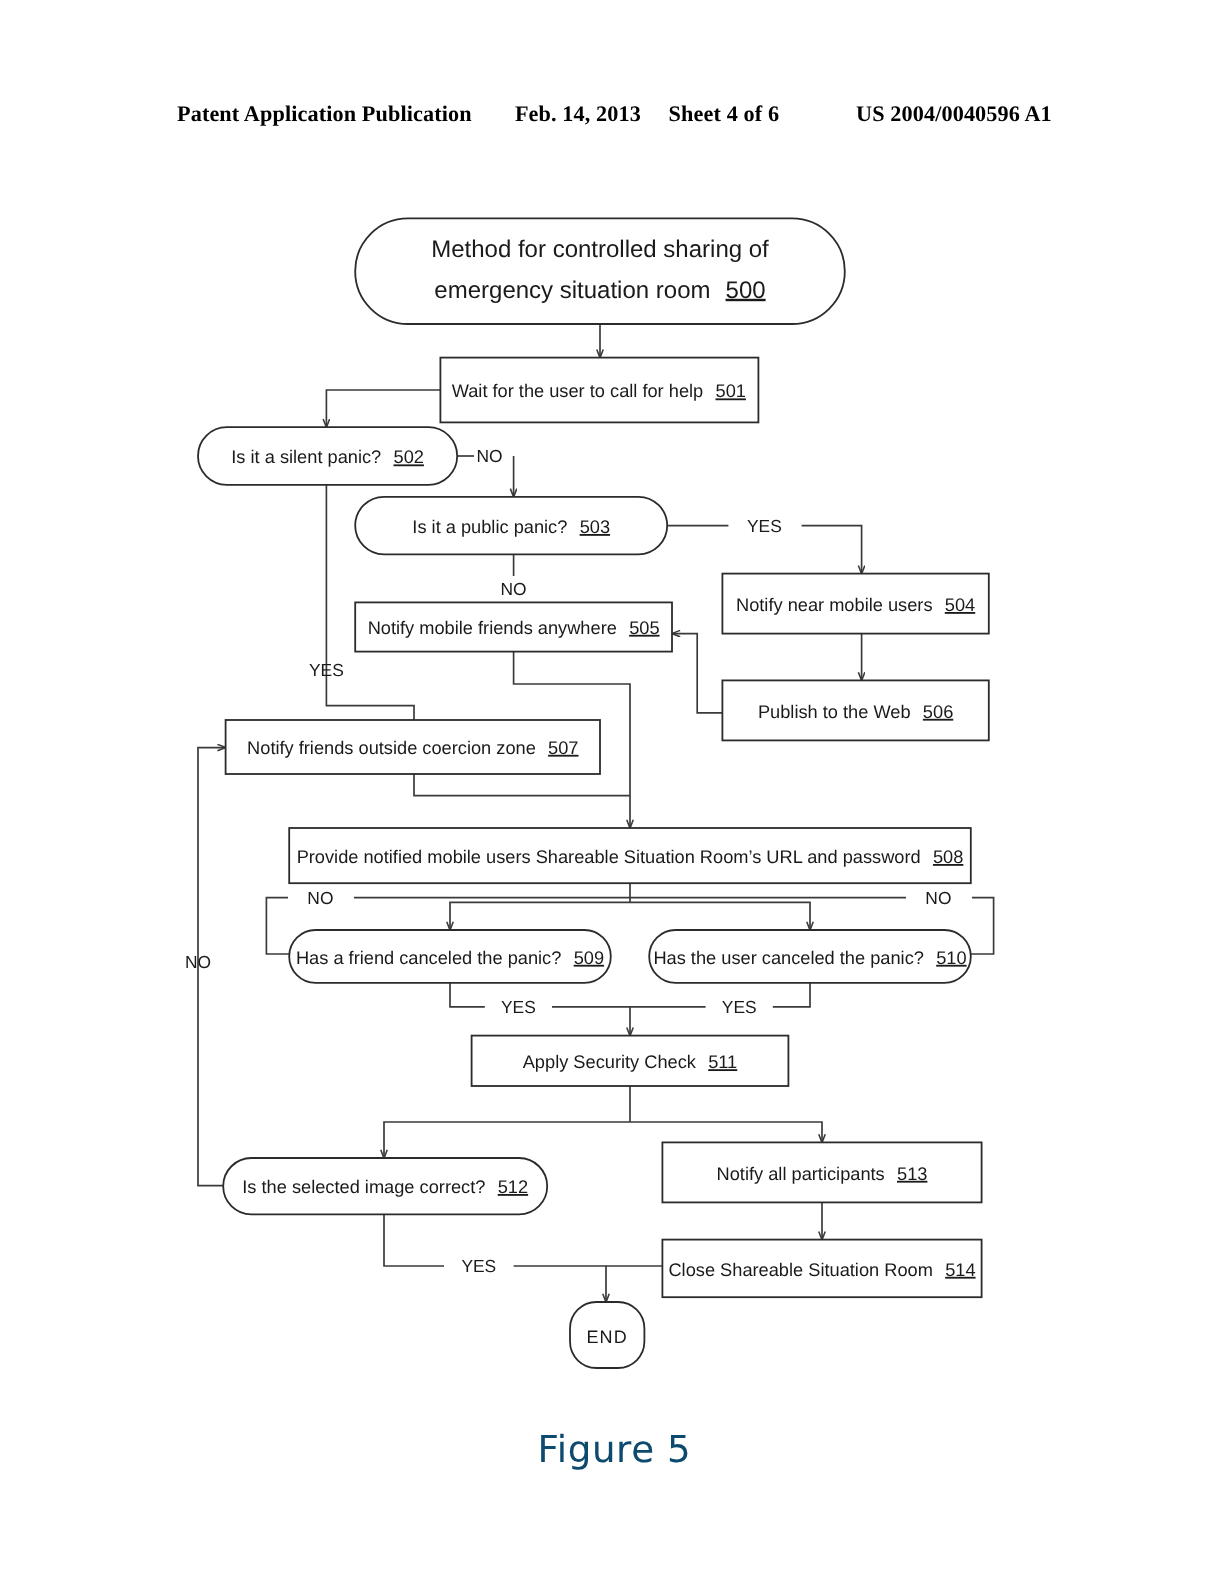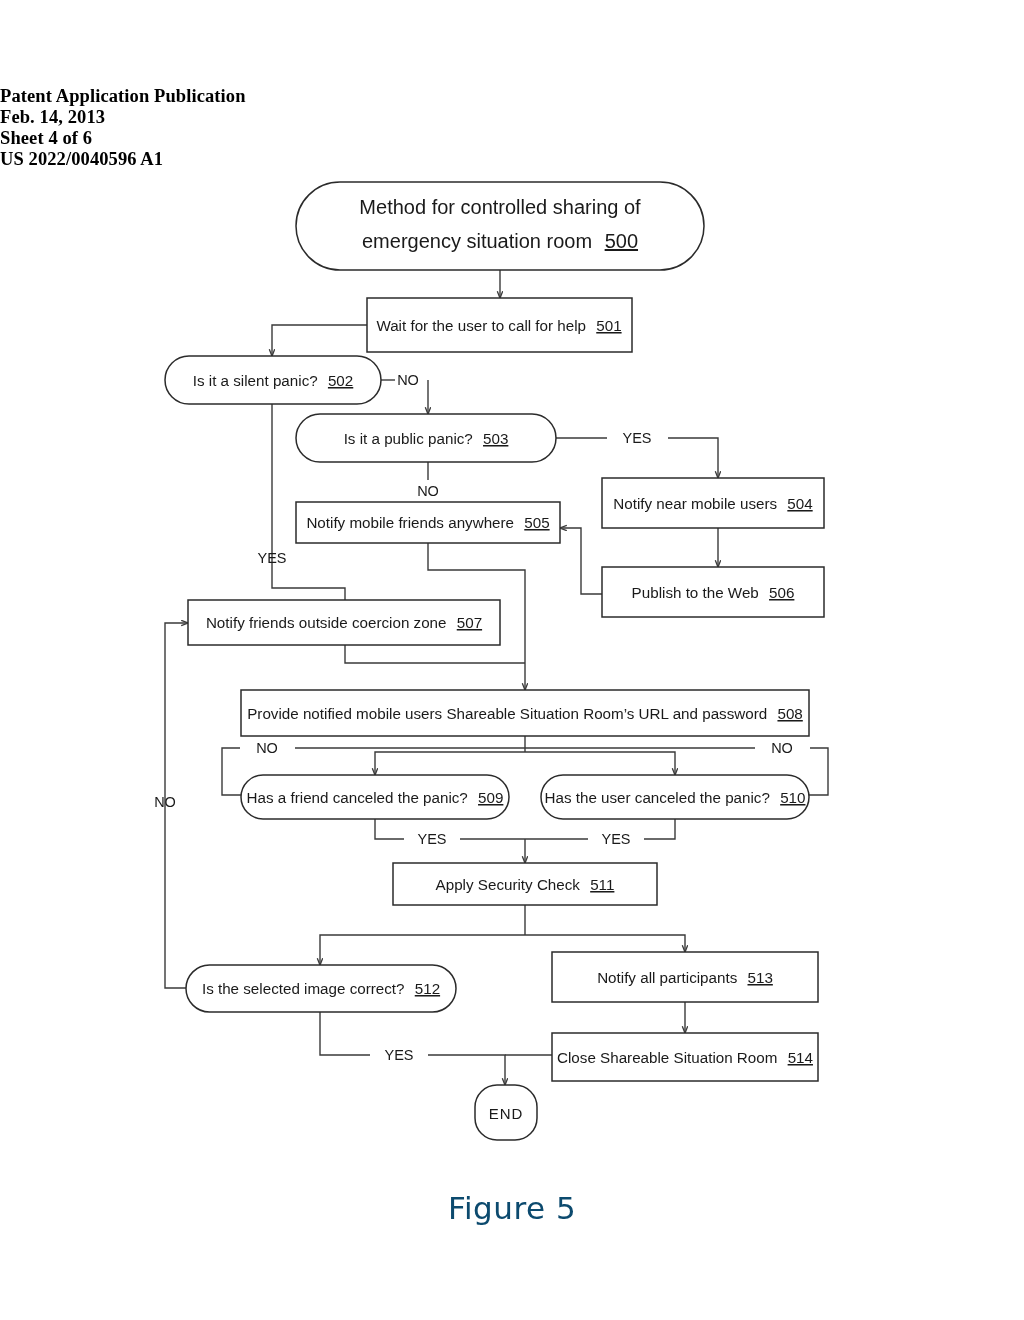--- a/index.html
+++ b/index.html
@@ -8,25 +8,24 @@
     font-family:"Liberation Sans", sans-serif;
     color:#000;
     position:relative;
     overflow:hidden;
   }
   #sheet{position:relative;width:1024px;height:1320px;background:#fff;}
 
   
   .pub-header{
     position:absolute;left:0;top:86px;width:1024px;
-    display:flex;justify-content:center;align-items:flex-start;
+    display:flex;justify-content:center;align-items:center;
     font-family:"Liberation Serif", serif;
     font-weight:bold;font-size:18.5px;letter-spacing:.1px;
     white-space:nowrap;
-    flex-direction:column;
   }
   .pub-header .h-pub{margin-right:36px;}
   .pub-header .h-date{margin-right:23px;}
   .pub-header .h-sheet{margin-right:64px;}
   .pub-header .h-num{}
 
   
   .fig-caption{
     position:absolute;left:0;top:1190px;width:1024px;
     text-align:center;
@@ -50,21 +49,21 @@
 </style>
 </head>
 <body>
 
 <div id="sheet">
 
   <div class="pub-header">
     <span class="h-pub">Patent Application Publication</span>
     <span class="h-date">Feb. 14, 2013</span>
     <span class="h-sheet">Sheet 4 of 6</span>
-    <span class="h-num">US 2022/0040596 A1</span>
+    <span class="h-num">US 2004/0040596 A1</span>
   </div>
 
   <svg id="flow" width="1024" height="1040" viewBox="0 0 1024 1040">
 
     <defs>
       <marker id="ah" markerWidth="9" markerHeight="9" refX="7.4" refY="3.2" orient="auto" markerUnits="userSpaceOnUse">
         <path d="M0.6,0.5 L7.6,3.2 L0.6,5.9" fill="none" stroke="#3a3a3a" stroke-width="1.3"></path>
       </marker>
     </defs>
 

